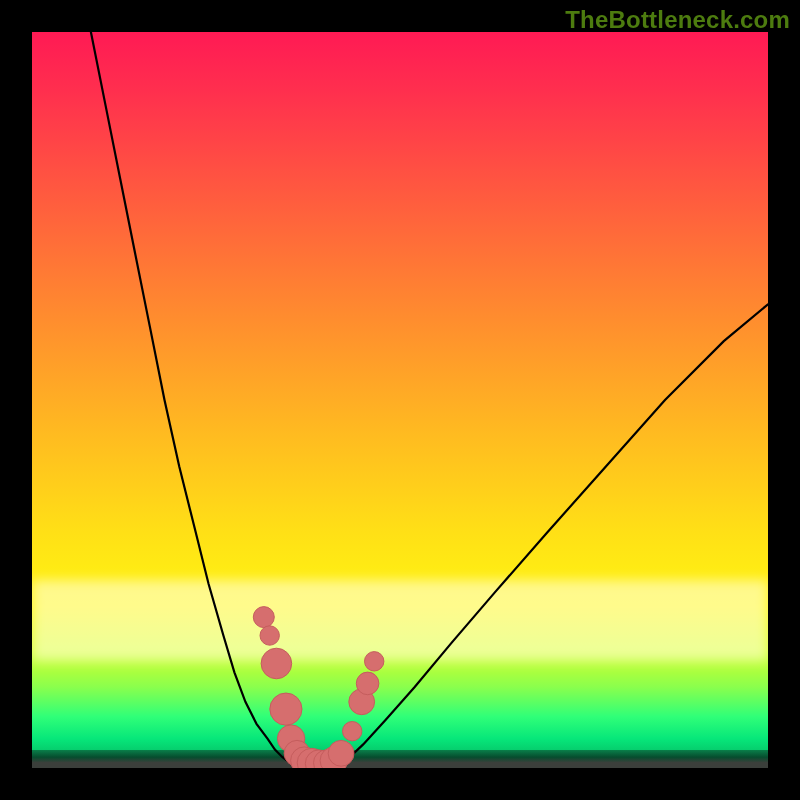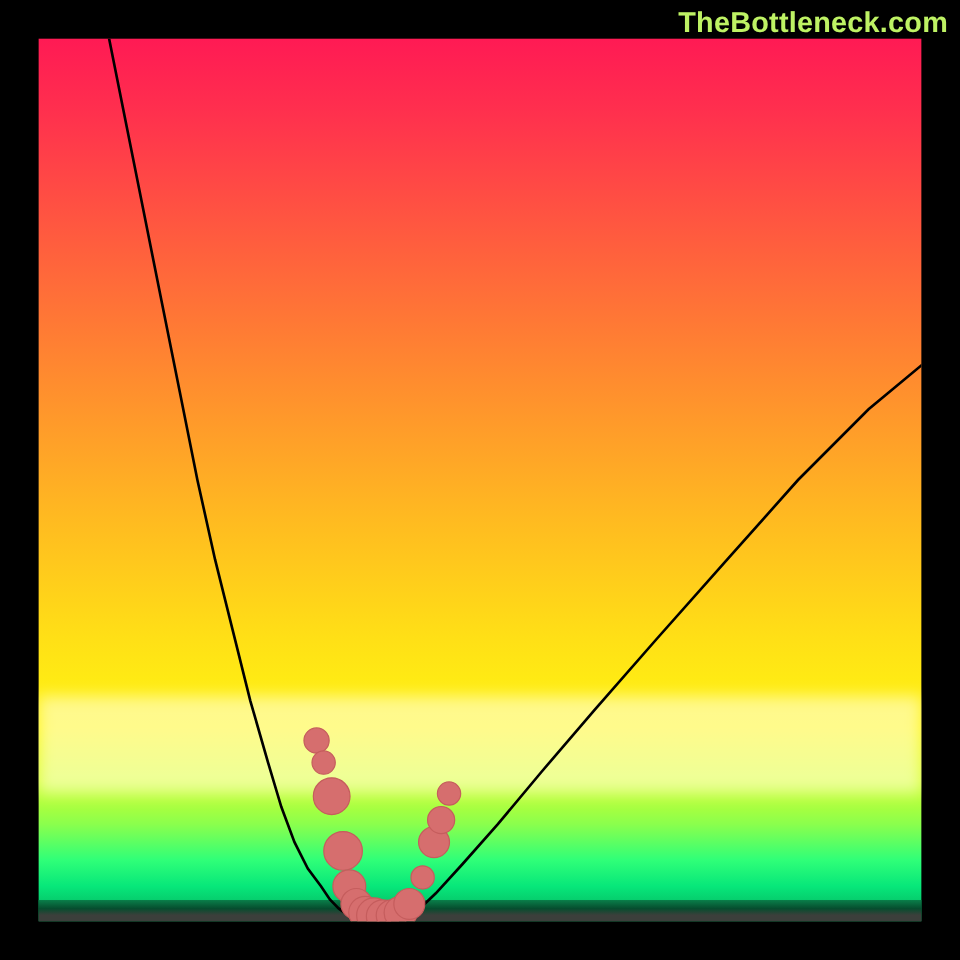--- a/index.html
+++ b/index.html
@@ -58,21 +58,21 @@
     position: absolute;
     left: 0; right: 0;
     bottom: 0;
     height: 18px;
     background: linear-gradient(to bottom, #0a7f4a 0%, #064d2e 40%, #3b3f3b 70%, #3b3f3b 100%);
   }
   .watermark {
     position: absolute;
     top: 6px;
     right: 10px;
-    color: #bef264;
+    color: #4d7c0f;
     font-size: 24px;
     font-weight: 600;
     letter-spacing: 0.2px;
     user-select: none;
   }
   svg.curve {
     position: absolute;
     inset: 0;
     width: 100%;
     height: 100%;

